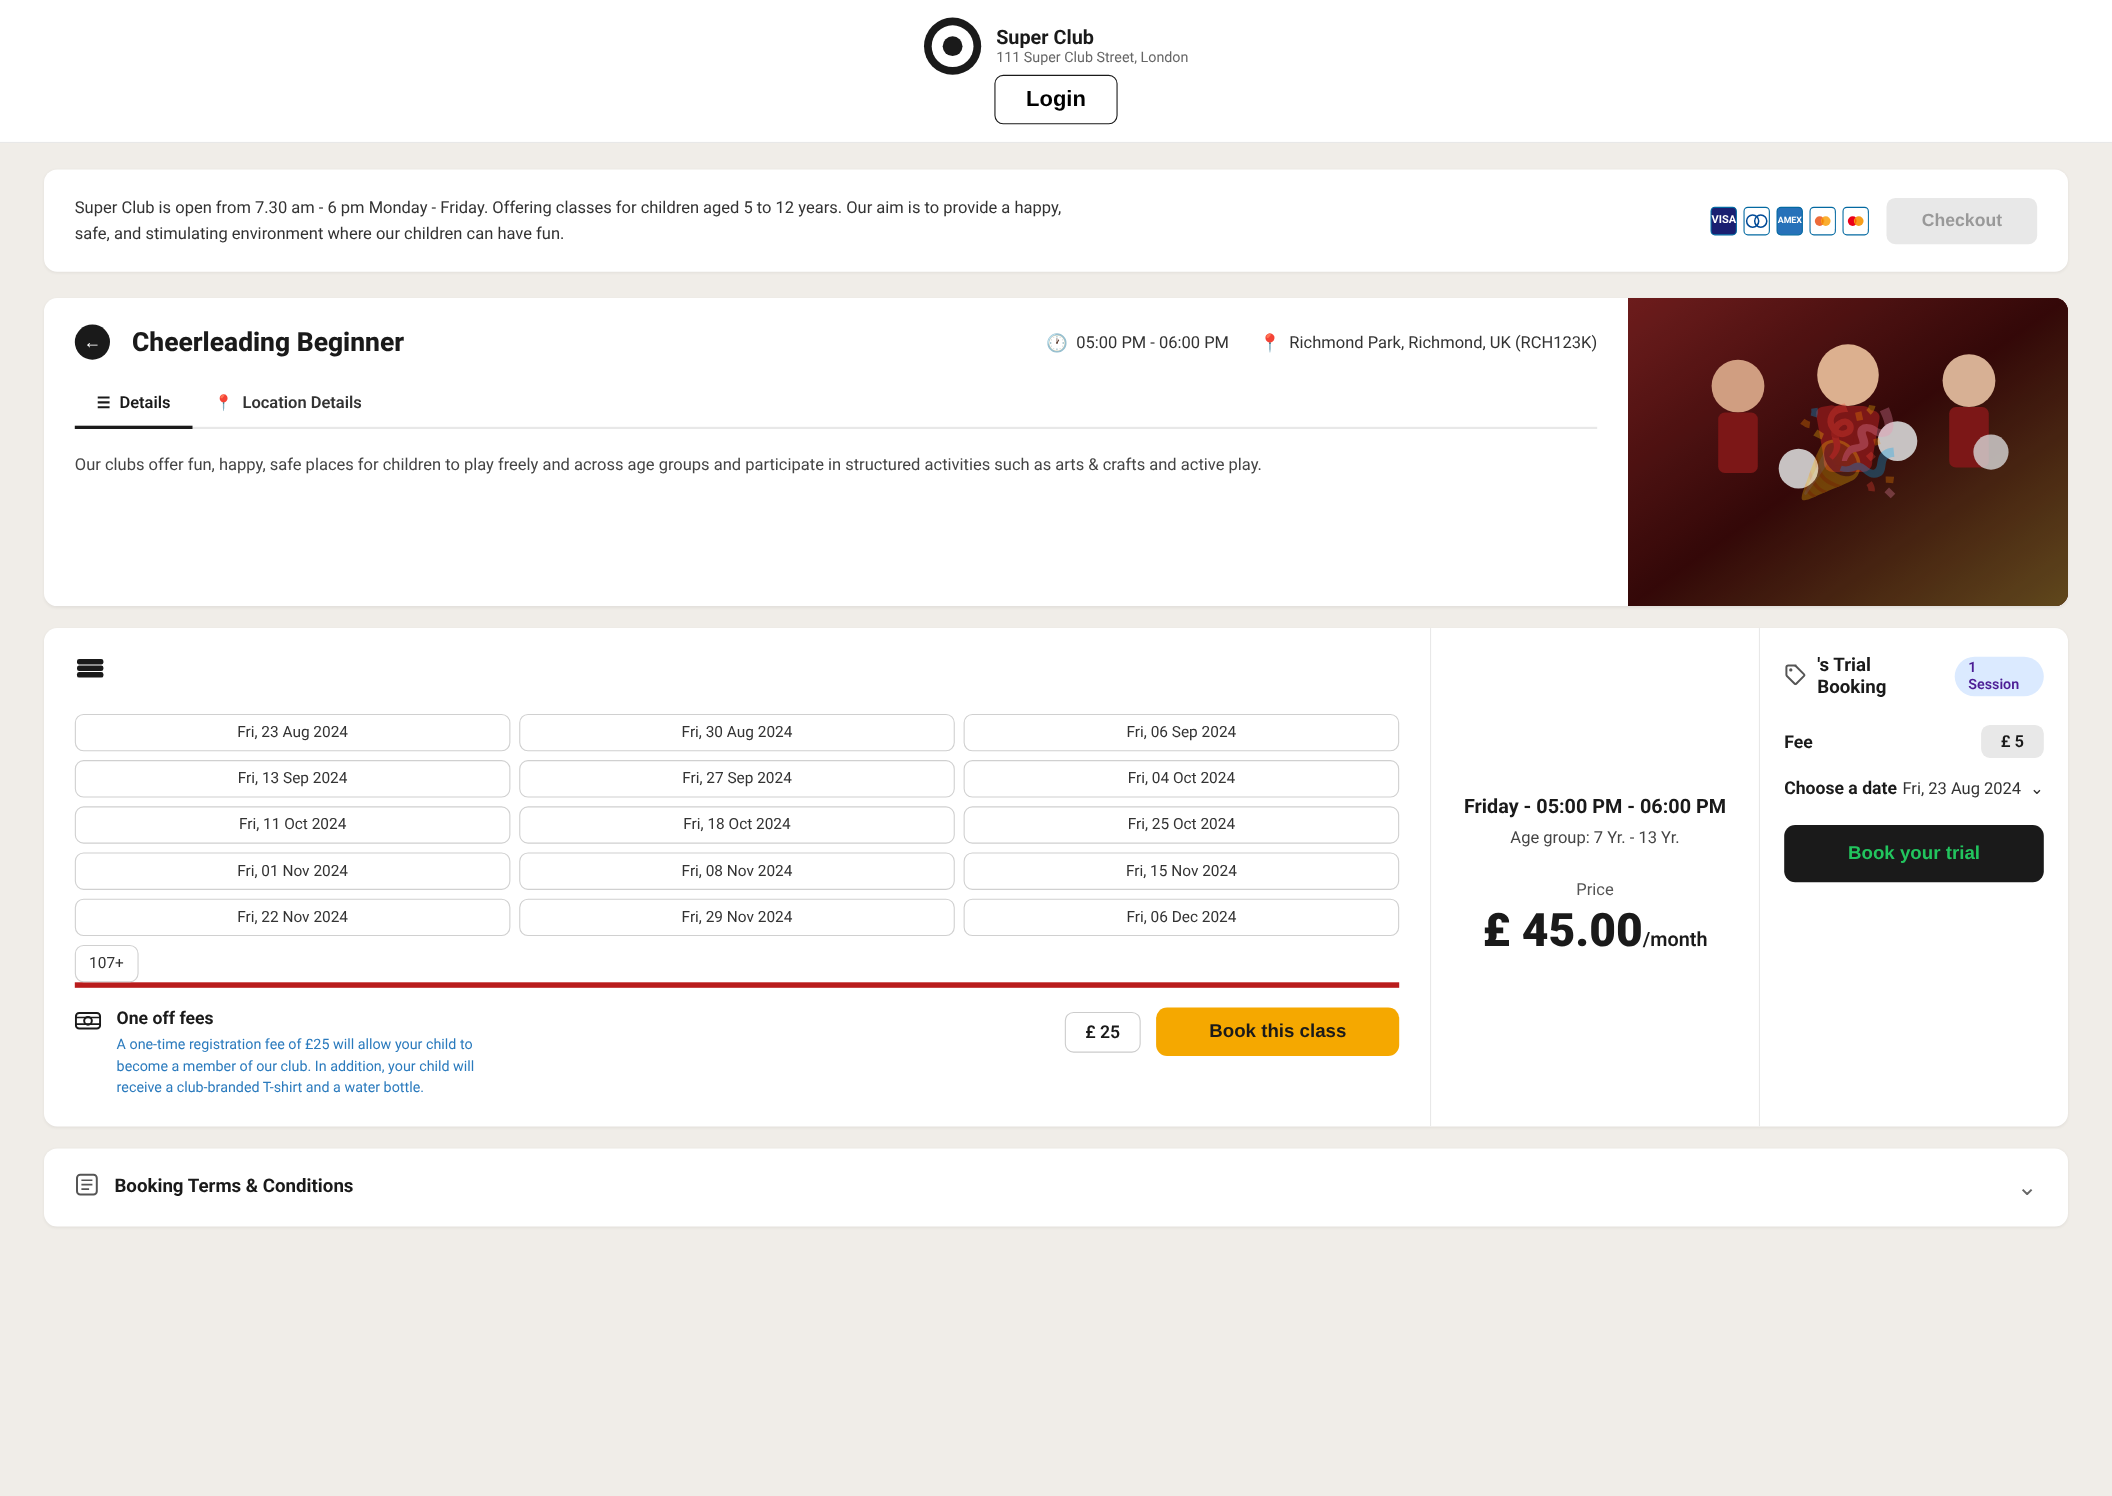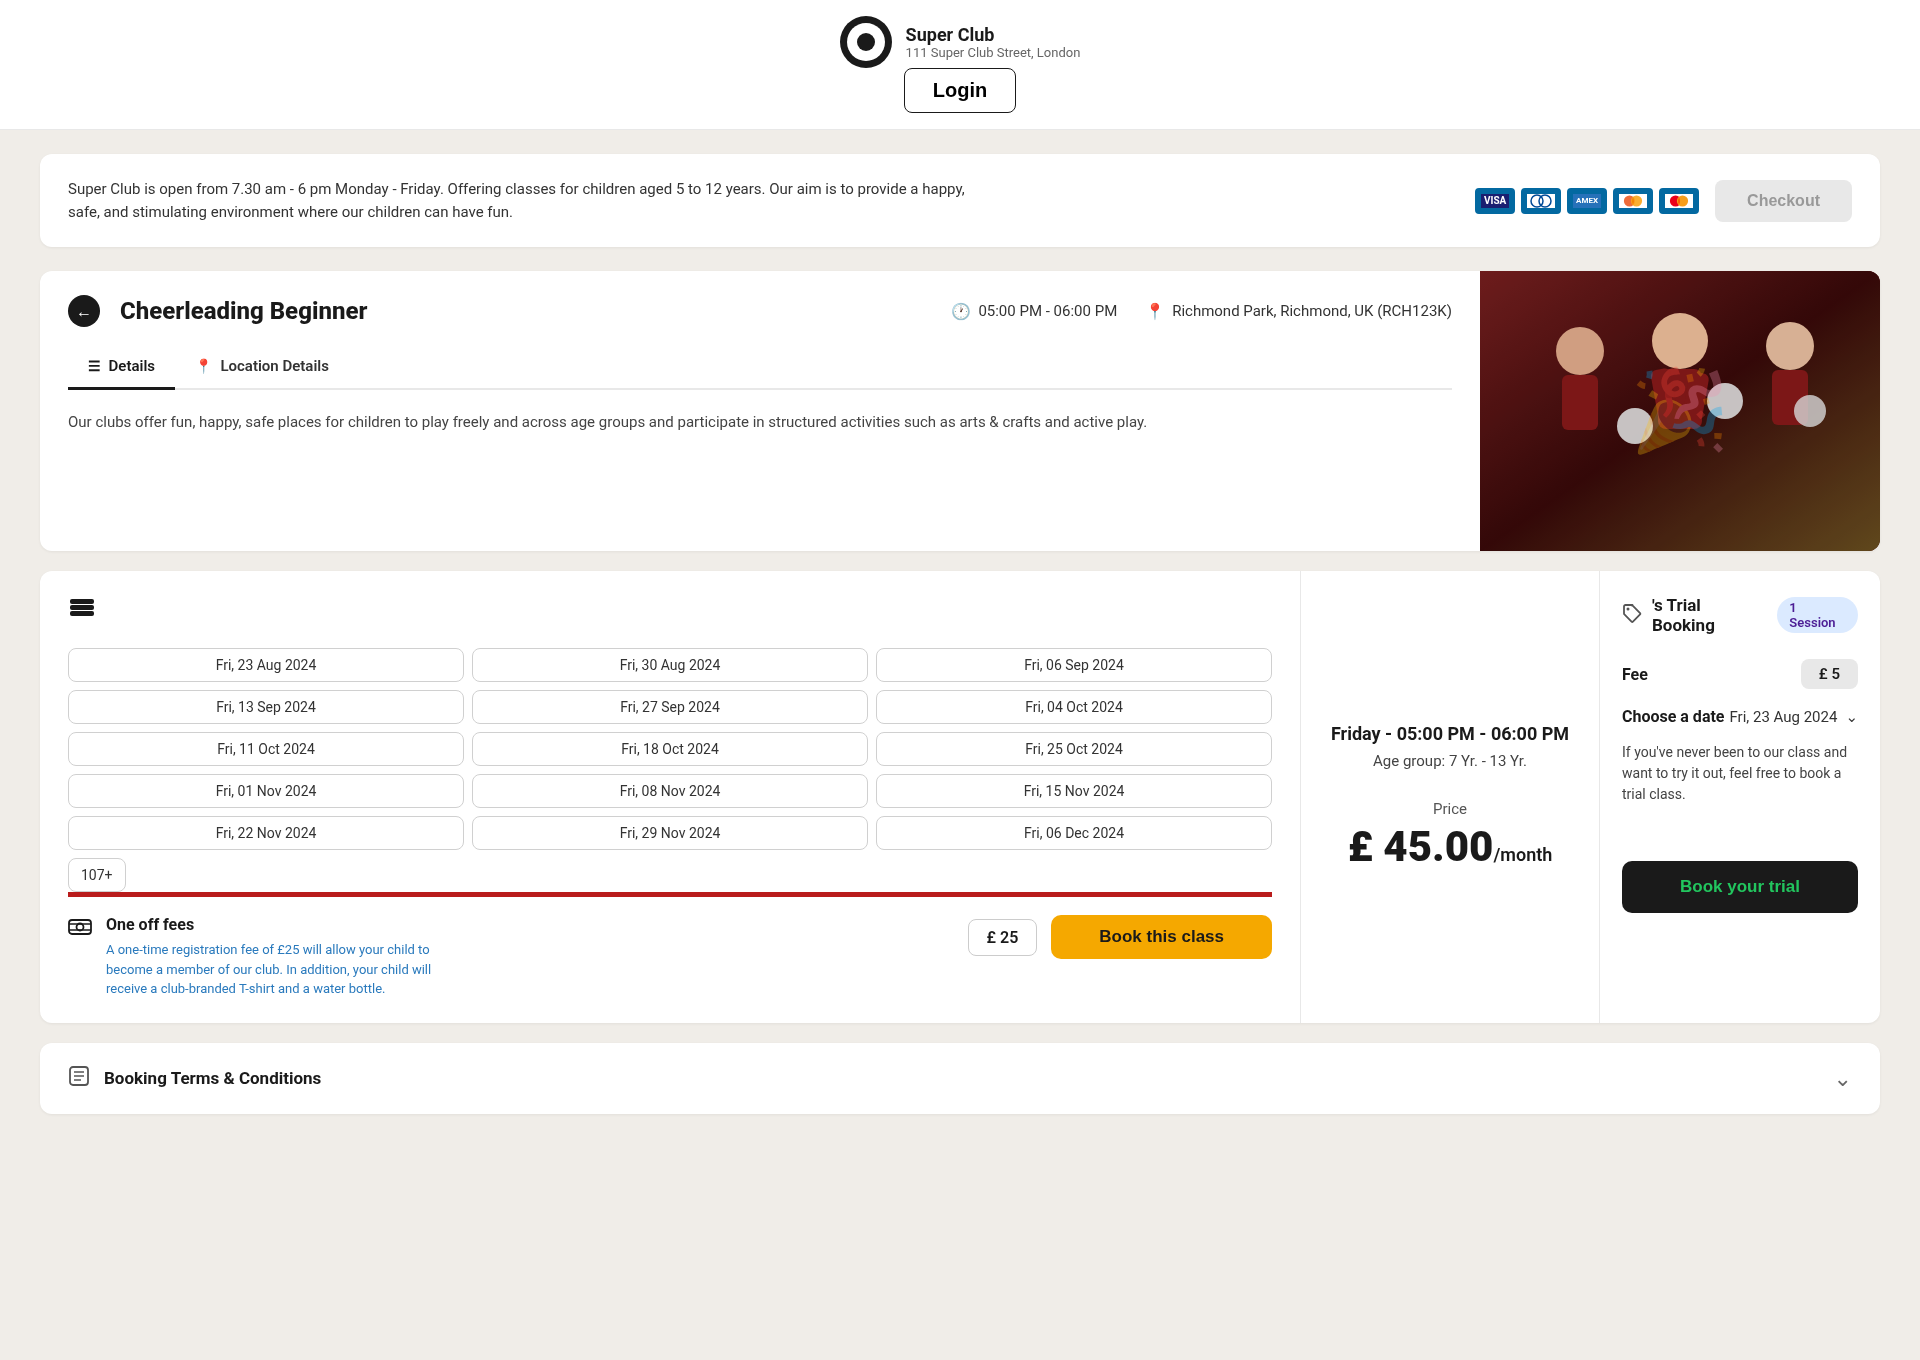--- a/index.html
+++ b/index.html
@@ -95,24 +95,24 @@
       align-items: center;
       gap: 16px;
       flex-shrink: 0;
     }
     .card-icons {
       display: flex;
       gap: 6px;
       align-items: center;
     }
     .card-icon {
-      width: 40px;
+      width: 24px;
       height: 26px;
       border-radius: 4px;
-      border: 6px solid #0369a1;
+      border: 1px solid #0369a1;
       display: flex;
       align-items: center;
       justify-content: center;
       font-size: 10px;
       font-weight: 700;
     }
     .card-visa { background: #1a1f71; color: #fff; }
     .card-diners { background: #fff; color: #004a97; font-size: 9px; }
     .card-amex { background: #2671b9; color: #fff; font-size: 9px; }
     .checkout-btn {
@@ -670,21 +670,20 @@
         </div>
 
         <div class="trial-date-row">
           <span class="trial-date-label">Choose a date</span>
           <div class="trial-date-val">
             <span>Fri, 23 Aug 2024</span>
             <span>⌄</span>
           </div>
         </div>
 
-        <p class="trial-desc">If you've never been to our class and want to try it out, feel free to book a trial class.</p>
 
         <button class="book-trial-btn">Book your trial</button>
       </div>
 
     </div>
   </div>
 
   <div class="terms-section">
     <div class="terms-left">
       <span class="terms-icon">

